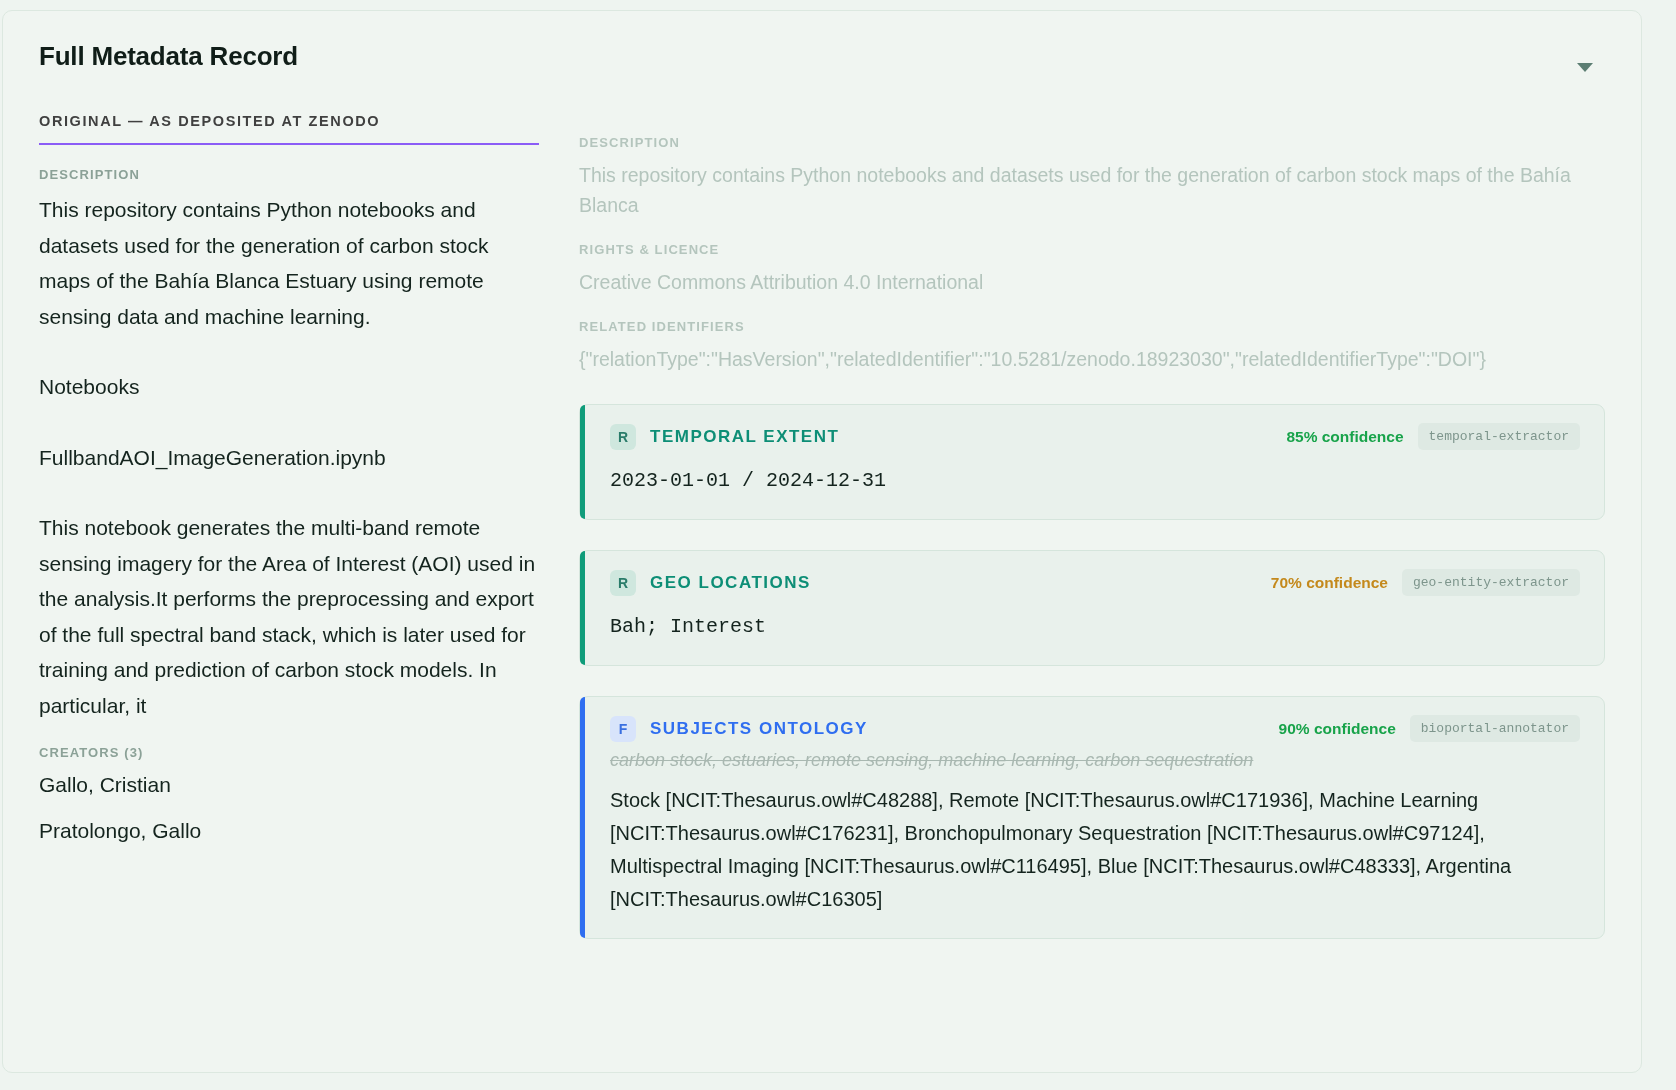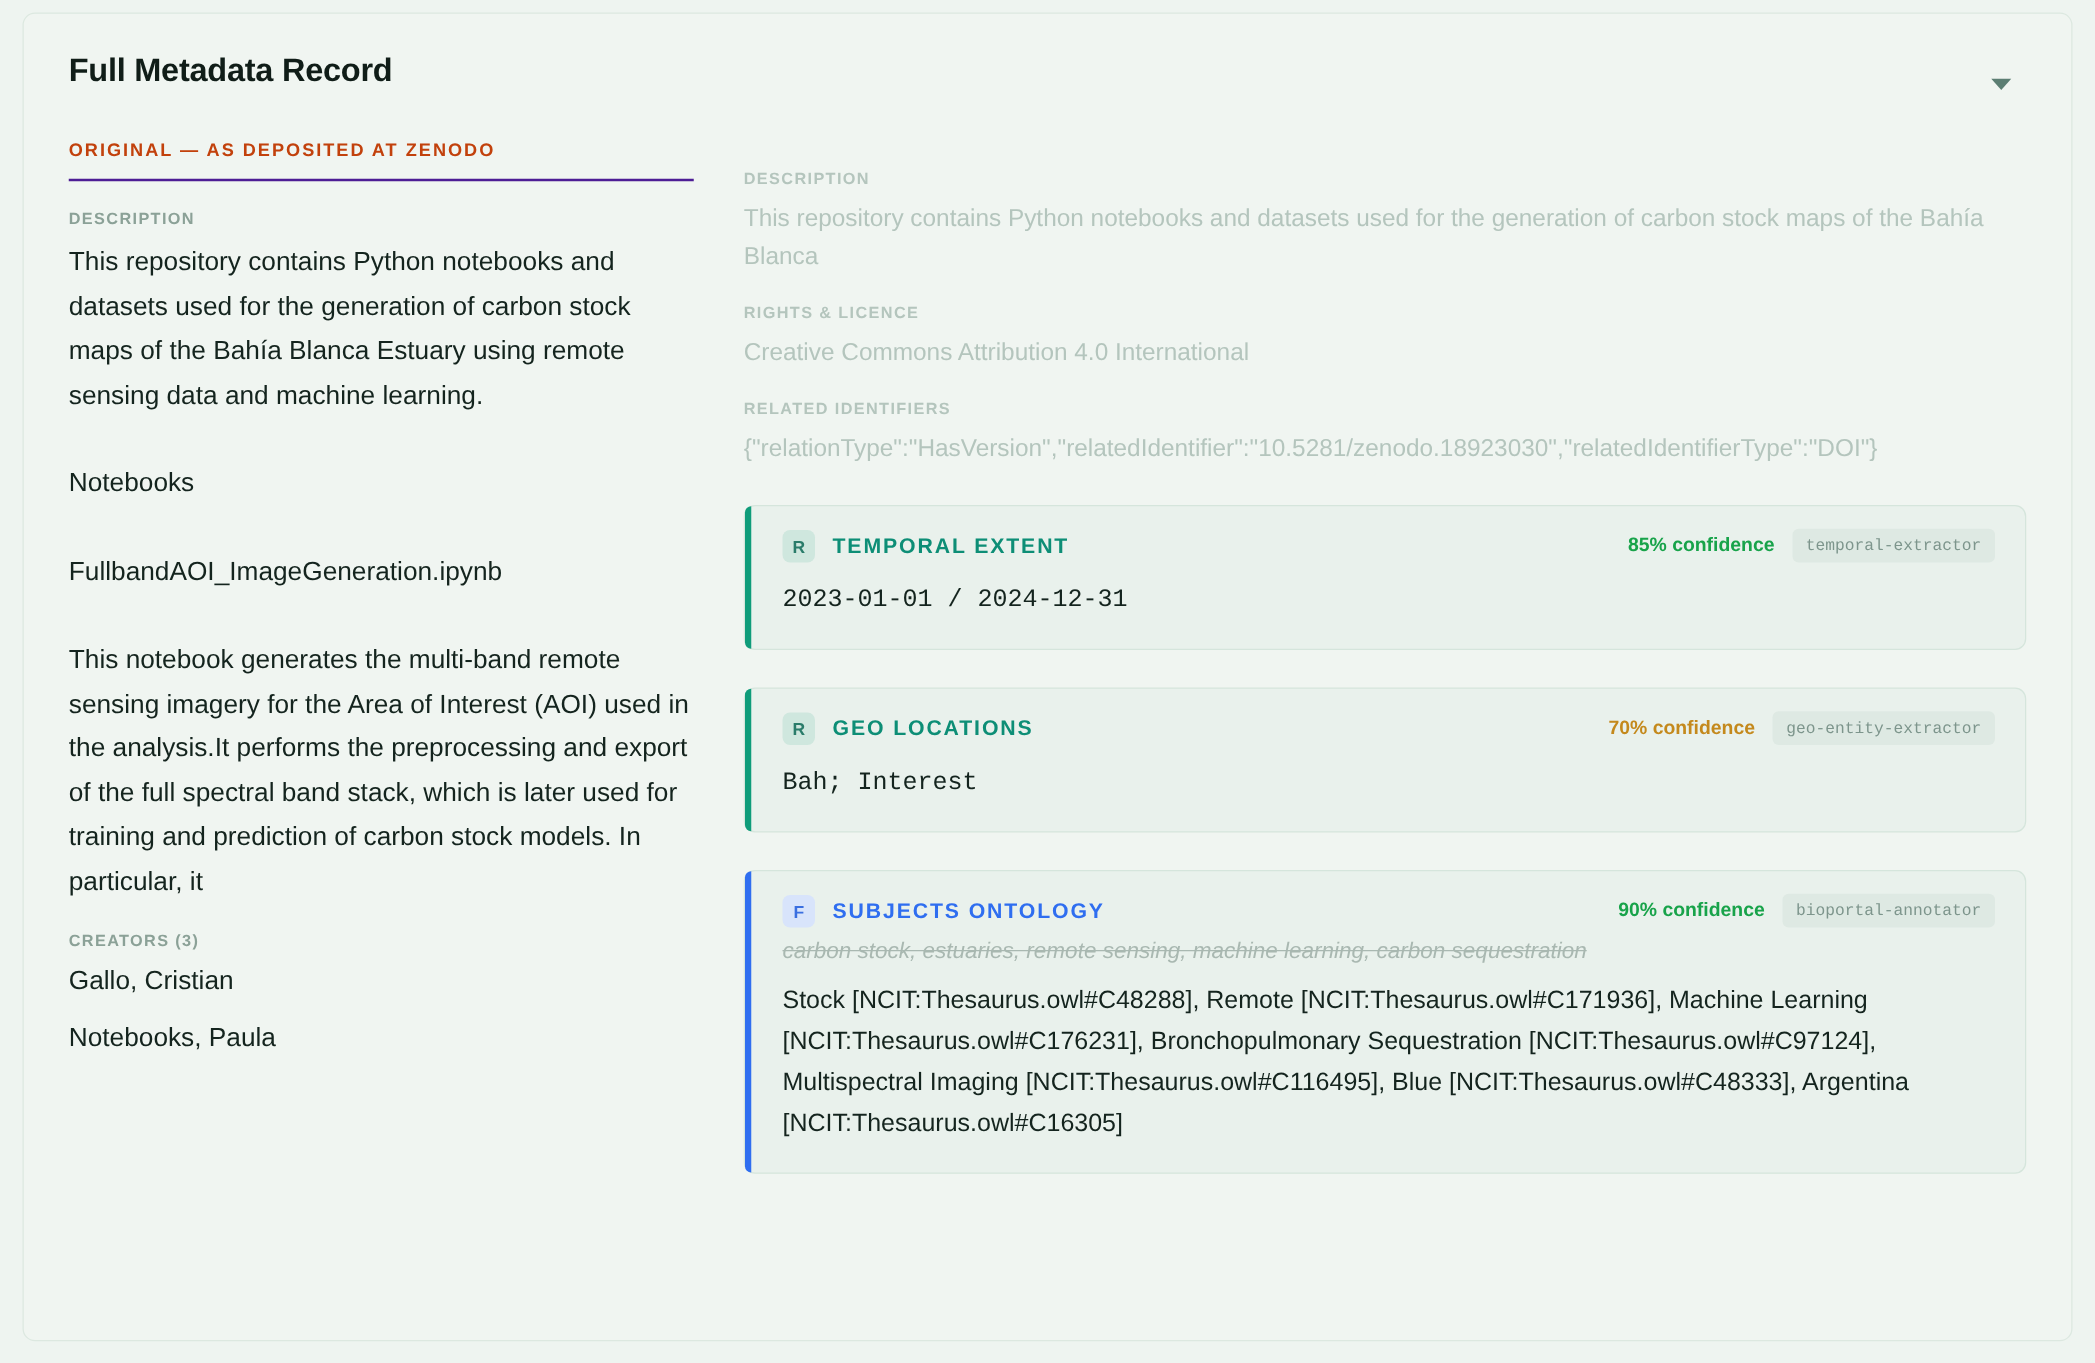--- a/index.html
+++ b/index.html
@@ -11,21 +11,21 @@
     width: 1676px;
     height: 1090px;
     background: #eef4f0;
     font-family: "Liberation Sans", sans-serif;
     -webkit-font-smoothing: antialiased;
     overflow: hidden;
   }
 
   .page-frame {
     position: absolute;
-    left: 18px;
+    left: 2px;
     top: 10px;
     width: 1640px;
     height: 1063px;
     background: #f0f5f1;
     border: 1px solid #dce8e0;
     border-radius: 10px;
     box-sizing: border-box;
     overflow: hidden;
   }
 
@@ -71,21 +71,21 @@
   .col-left { width: 500px; flex: 0 0 500px; }
   .col-right { flex: 1 1 auto; min-width: 0; }
 
   .col-heading {
     font-size: 14.5px;
     font-weight: bold;
     letter-spacing: 1.6px;
     text-transform: uppercase;
     padding-bottom: 14px;
   }
-  .col-heading.original { color: #c2410c; border-bottom: 2px solid #4c1d95; }
+  .col-heading.original { color: #404040; border-bottom: 2px solid #8b5cf6; }
   .col-heading.enhanced { color: #11806c; border-bottom: 2px solid #a8d5cb; }
 
   .field-label {
     font-size: 13px;
     font-weight: bold;
     letter-spacing: 1.1px;
     text-transform: uppercase;
     color: #8ba197;
     margin-top: 22px;
     margin-bottom: 10px;
@@ -233,21 +233,21 @@
 
       <p class="body-text para">This repository contains Python notebooks and datasets used for the generation of carbon stock maps of the Bahía Blanca Estuary using remote sensing data and machine learning.</p>
       <p class="body-text para">Notebooks</p>
       <p class="body-text para">FullbandAOI_ImageGeneration.ipynb</p>
       <p class="body-text para">This notebook generates the multi-band remote sensing imagery for the Area of Interest (AOI) used in the analysis.It performs the preprocessing and export of the full spectral band stack, which is later used for training and prediction of carbon stock models. In particular, it</p>
 
       <div class="field-label">CREATORS (3)</div>
 
       <div class="creators-list">
         <div class="creator">Gallo, Cristian</div>
-        <div class="creator">Notebooks, Paula</div>
+        <div class="creator">Pratolongo, Gallo</div>
       </div>
     </div>
 
     <div class="col-right">
 
       <div class="field-label">DESCRIPTION</div>
       <p class="ghost-text">This repository contains Python notebooks and datasets used for the generation of carbon stock maps of the Bahía Blanca</p>
 
       <div class="field-label">RIGHTS &amp; LICENCE</div>
       <p class="ghost-text">Creative Commons Attribution 4.0 International</p>

